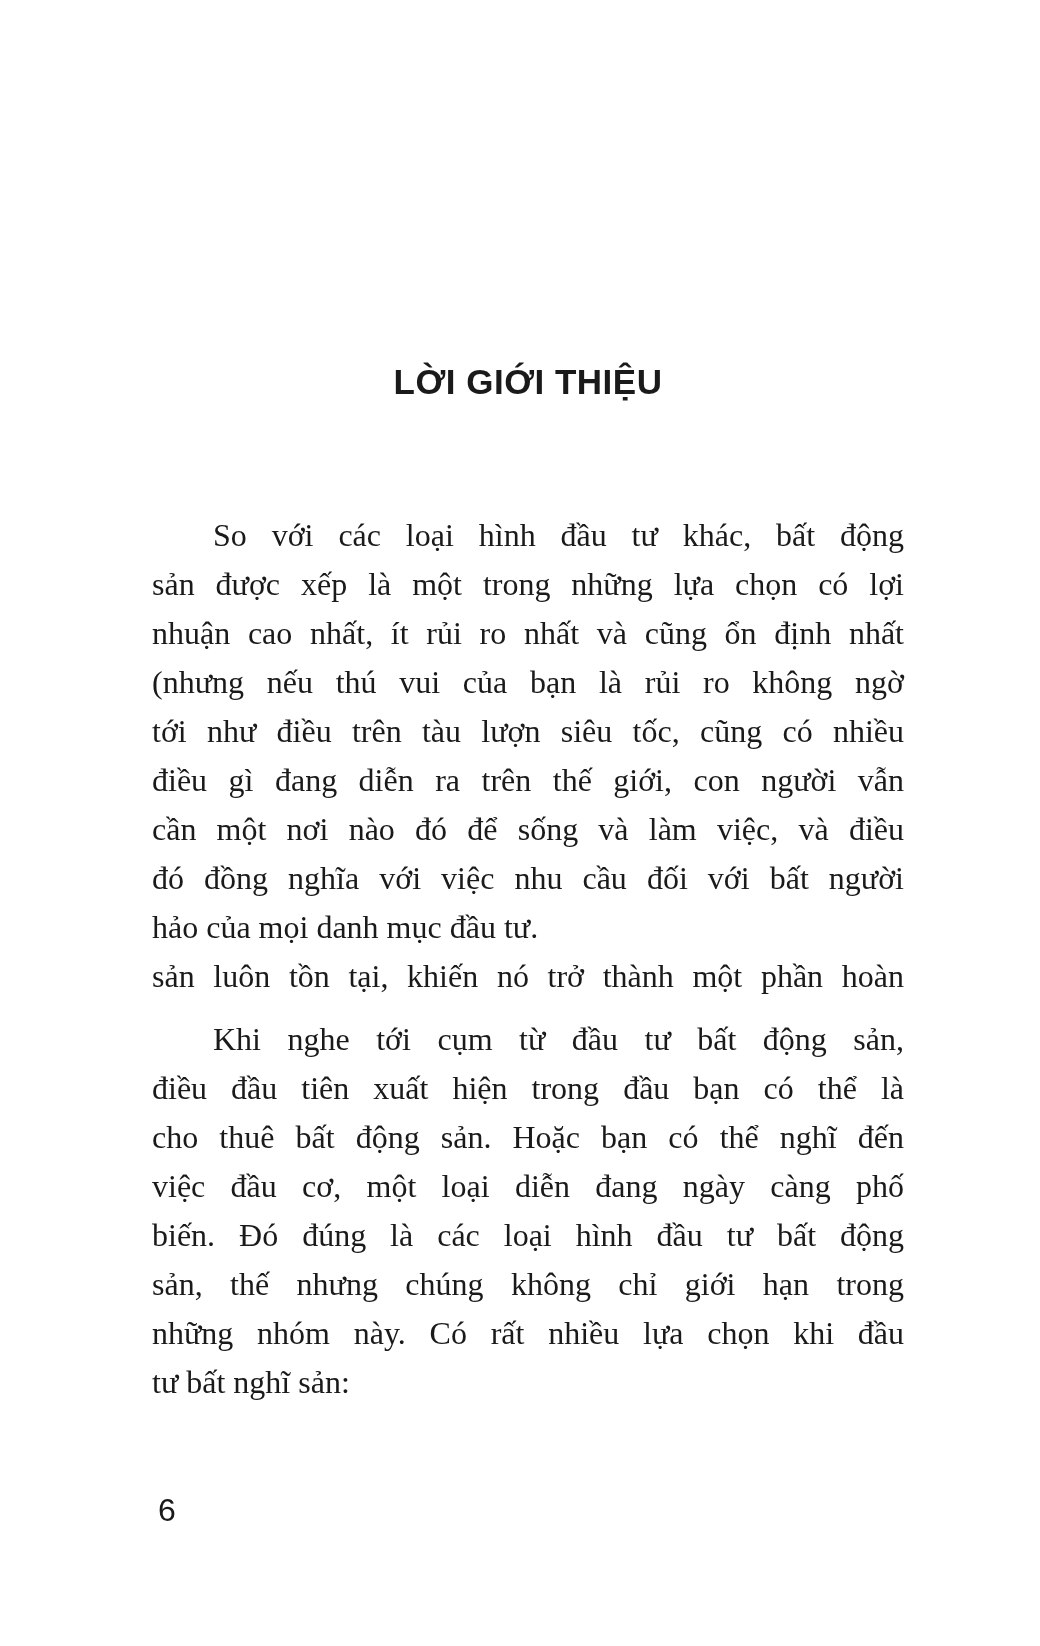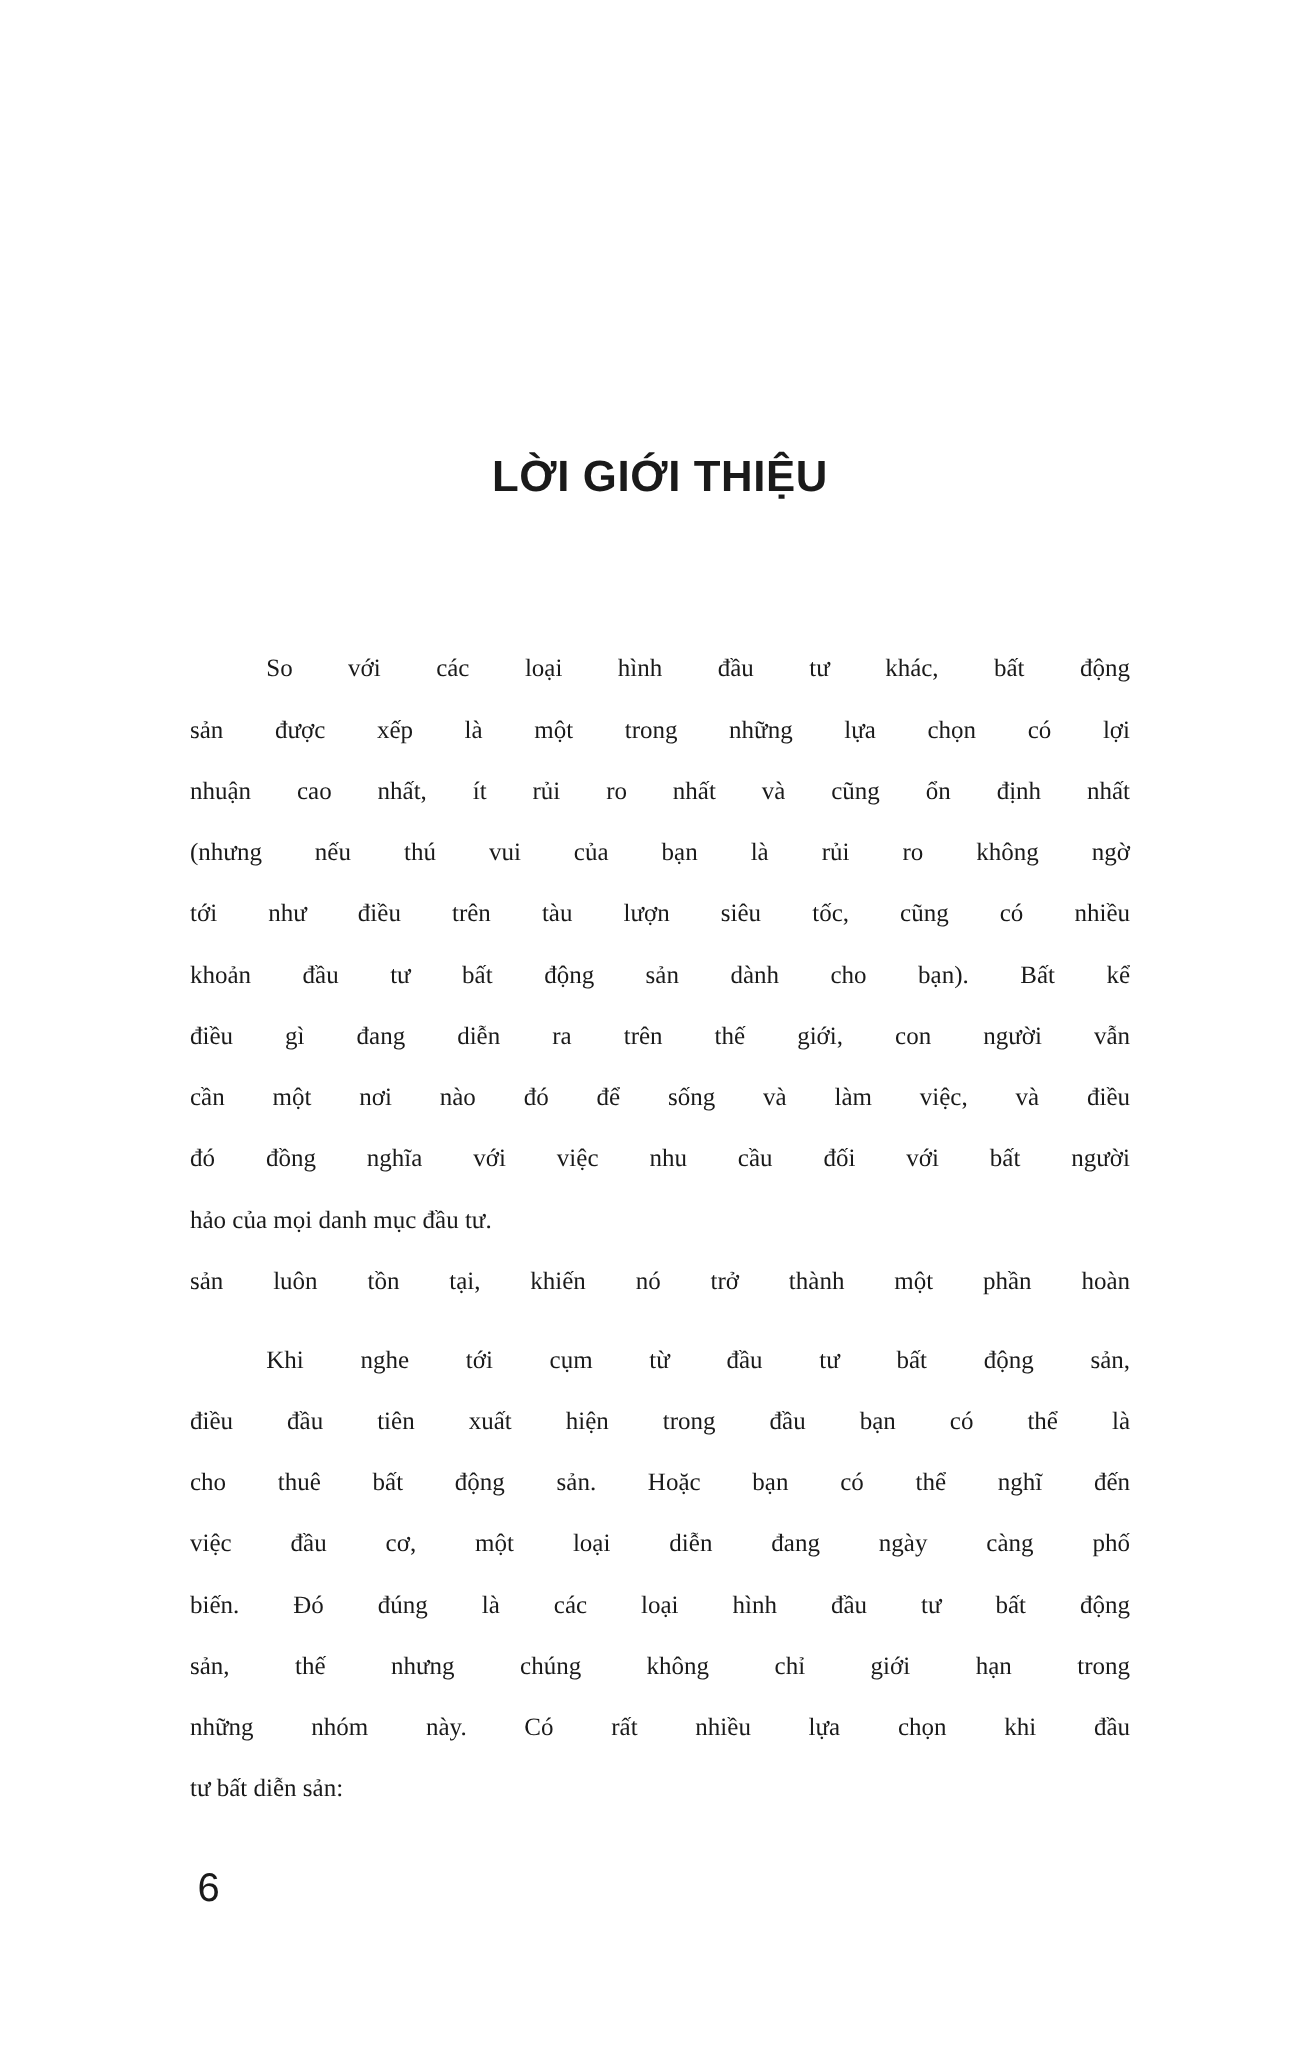--- a/index.html
+++ b/index.html
@@ -29,21 +29,21 @@
     line-height: 1;
     letter-spacing: 0.5px;
     color: #1a1a1a;
   }
   .content {
     position: absolute;
     top: 511px;
     left: 152px;
     width: 752px;
     font-family: "Liberation Serif", serif;
-    font-size: 20px;
+    font-size: 32px;
     line-height: 49px;
     color: #1a1a1a;
   }
   .paragraph { margin: 0; }
   .paragraph + .paragraph { margin-top: 14px; }
   .line {
     text-align: justify;
     text-align-last: justify;
   }
   .line.first { text-indent: 61px; }
@@ -66,36 +66,35 @@
   <h1 class="heading">LỜI GIỚI THIỆU</h1>
 
   <div class="content">
 
     <div class="paragraph">
       <div class="line first">So với các loại hình đầu tư khác, bất động</div>
       <div class="line">sản được xếp là một trong những lựa chọn có lợi</div>
       <div class="line">nhuận cao nhất, ít rủi ro nhất và cũng ổn định nhất</div>
       <div class="line">(nhưng nếu thú vui của bạn là rủi ro không ngờ</div>
       <div class="line">tới như điều trên tàu lượn siêu tốc, cũng có nhiều</div>
-      <div class="line">khoản đầu tư bất động sản dành cho bạn). Bất kể</div>
       <div class="line">điều gì đang diễn ra trên thế giới, con người vẫn</div>
       <div class="line">cần một nơi nào đó để sống và làm việc, và điều</div>
       <div class="line">đó đồng nghĩa với việc nhu cầu đối với bất người</div>
       <div class="line para-last">hảo của mọi danh mục đầu tư.</div>
       <div class="line">sản luôn tồn tại, khiến nó trở thành một phần hoàn</div>
     </div>
 
     <div class="paragraph">
       <div class="line first">Khi nghe tới cụm từ đầu tư bất động sản,</div>
       <div class="line">điều đầu tiên xuất hiện trong đầu bạn có thể là</div>
       <div class="line">cho thuê bất động sản. Hoặc bạn có thể nghĩ đến</div>
       <div class="line">việc đầu cơ, một loại diễn đang ngày càng phố</div>
       <div class="line">biến. Đó đúng là các loại hình đầu tư bất động</div>
       <div class="line">sản, thế nhưng chúng không chỉ giới hạn trong</div>
       <div class="line">những nhóm này. Có rất nhiều lựa chọn khi đầu</div>
-      <div class="line para-last">tư bất diễn sản:</div>
+      <div class="line para-last">tư bất nghĩ sản:</div>
     </div>
 
   </div>
 
   <div class="folio">6</div>
 
 </div>
 
 </body></html>

